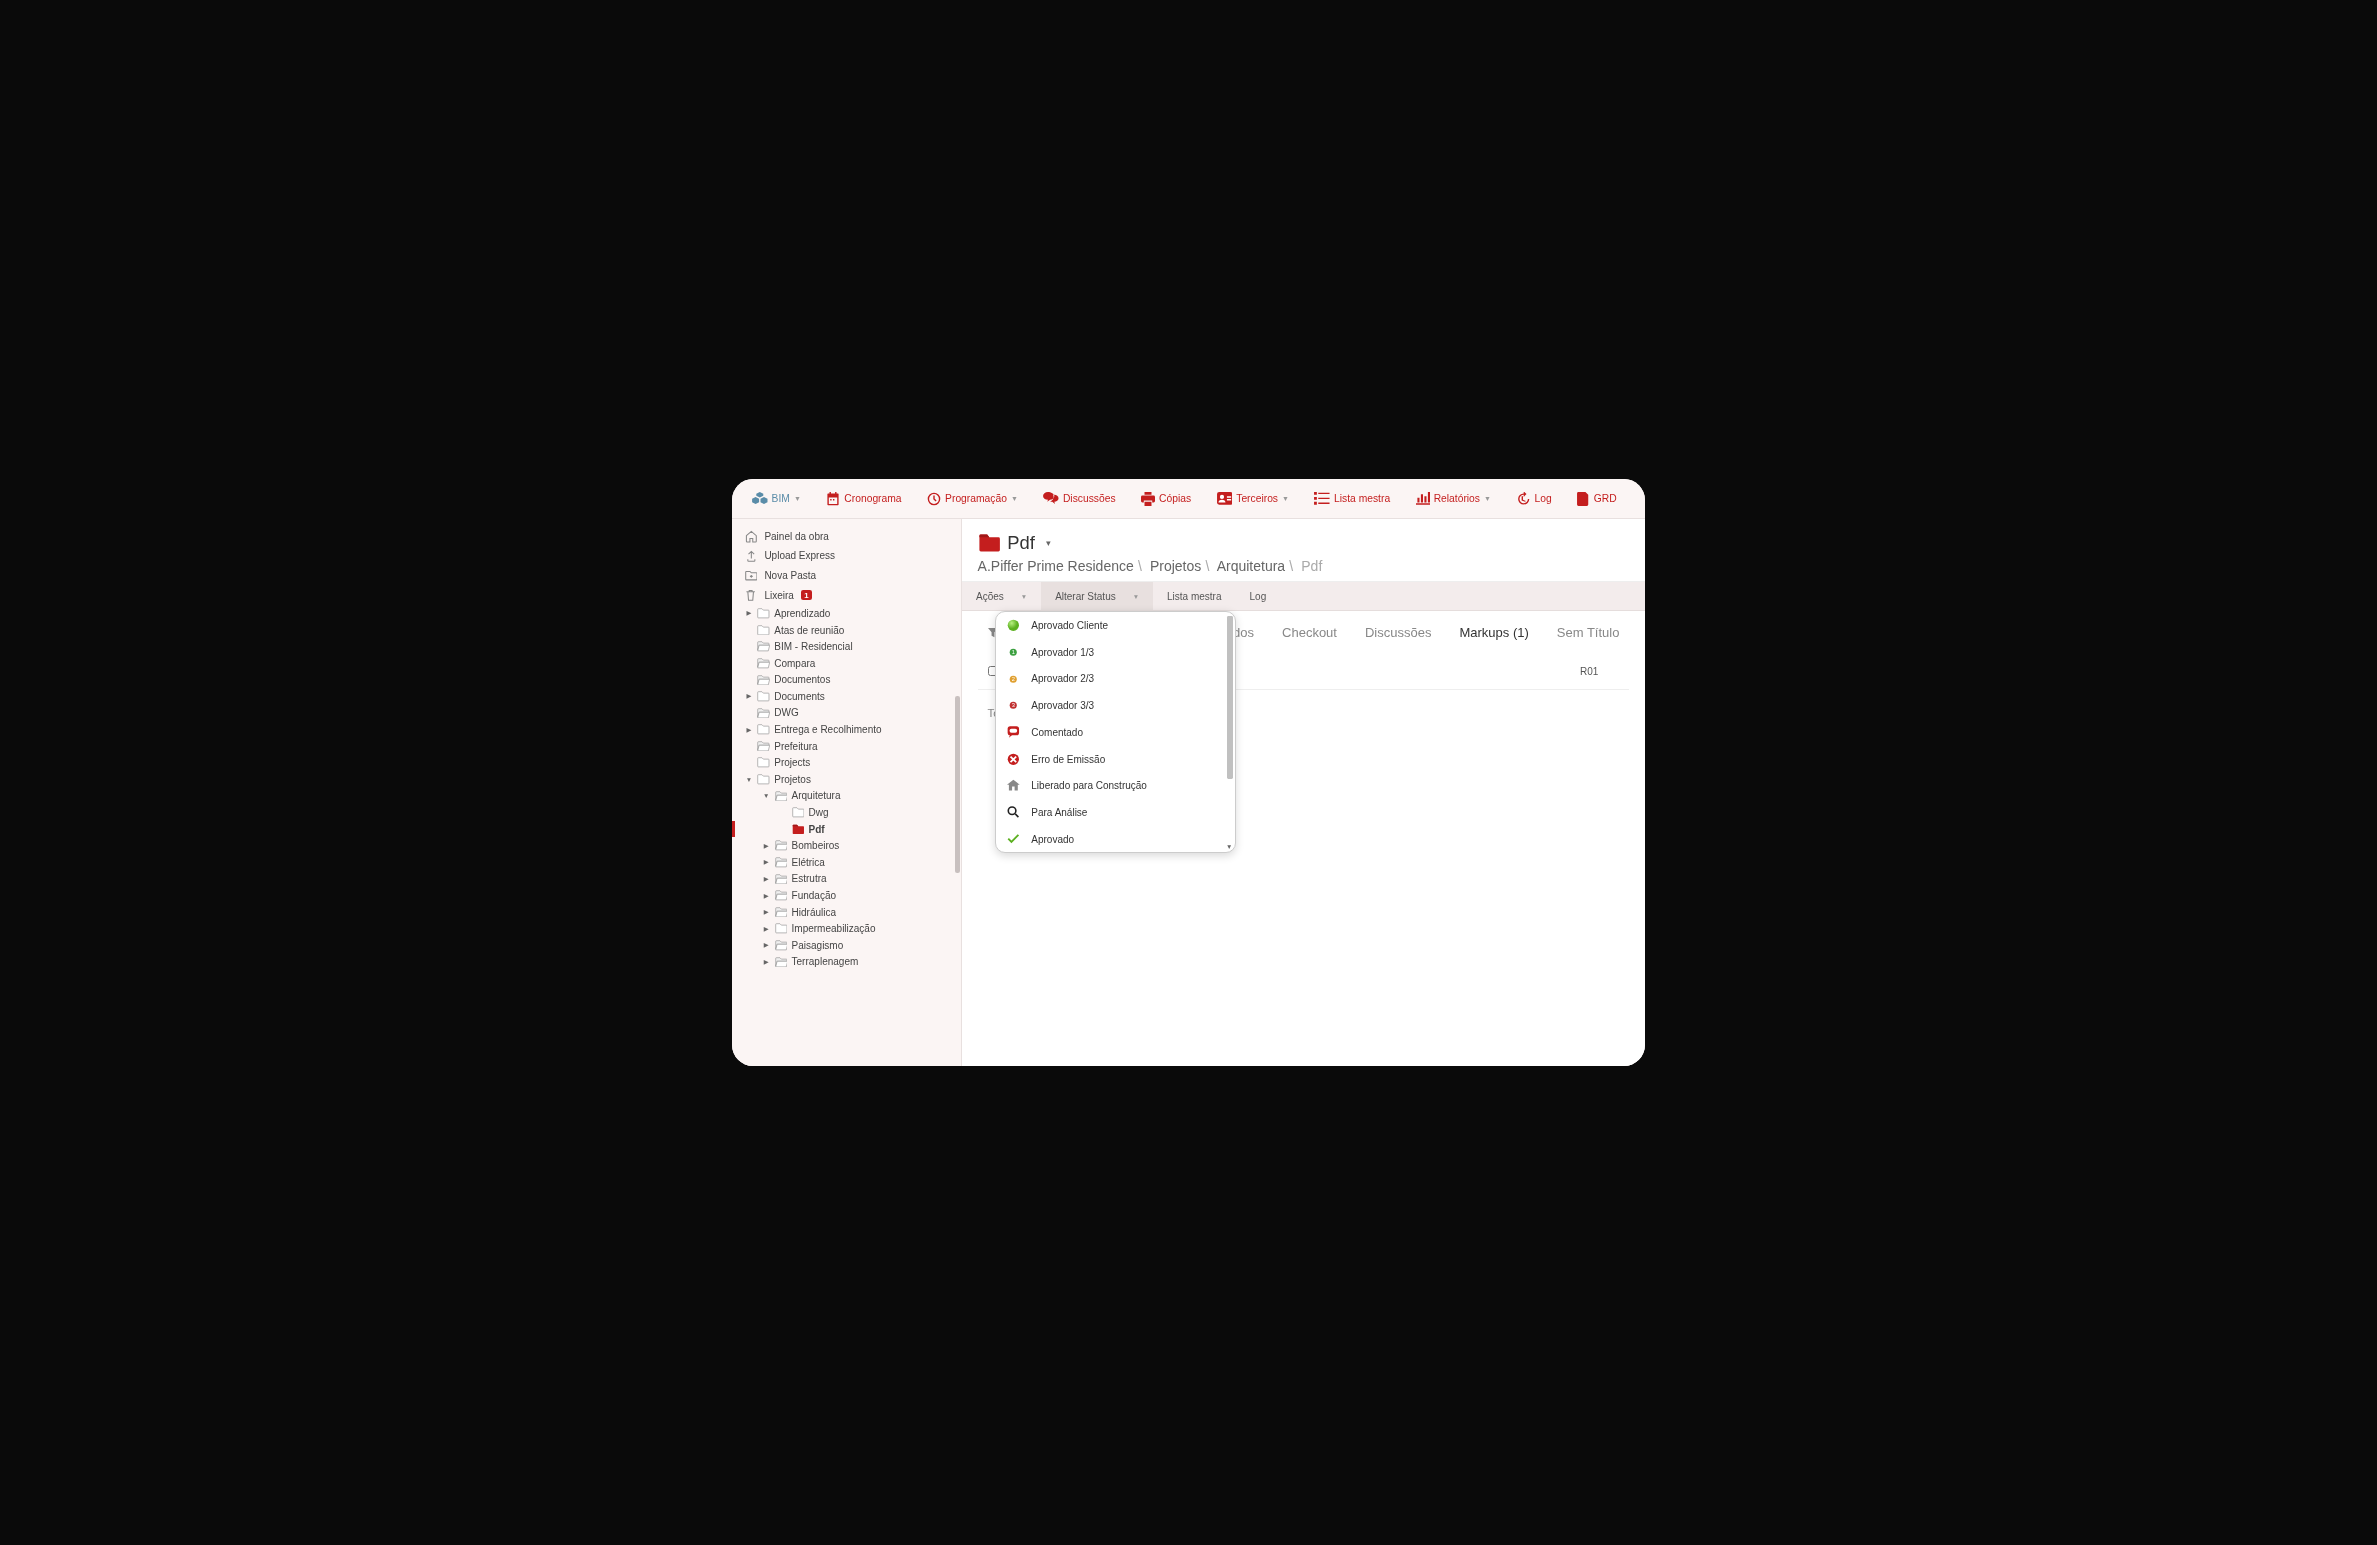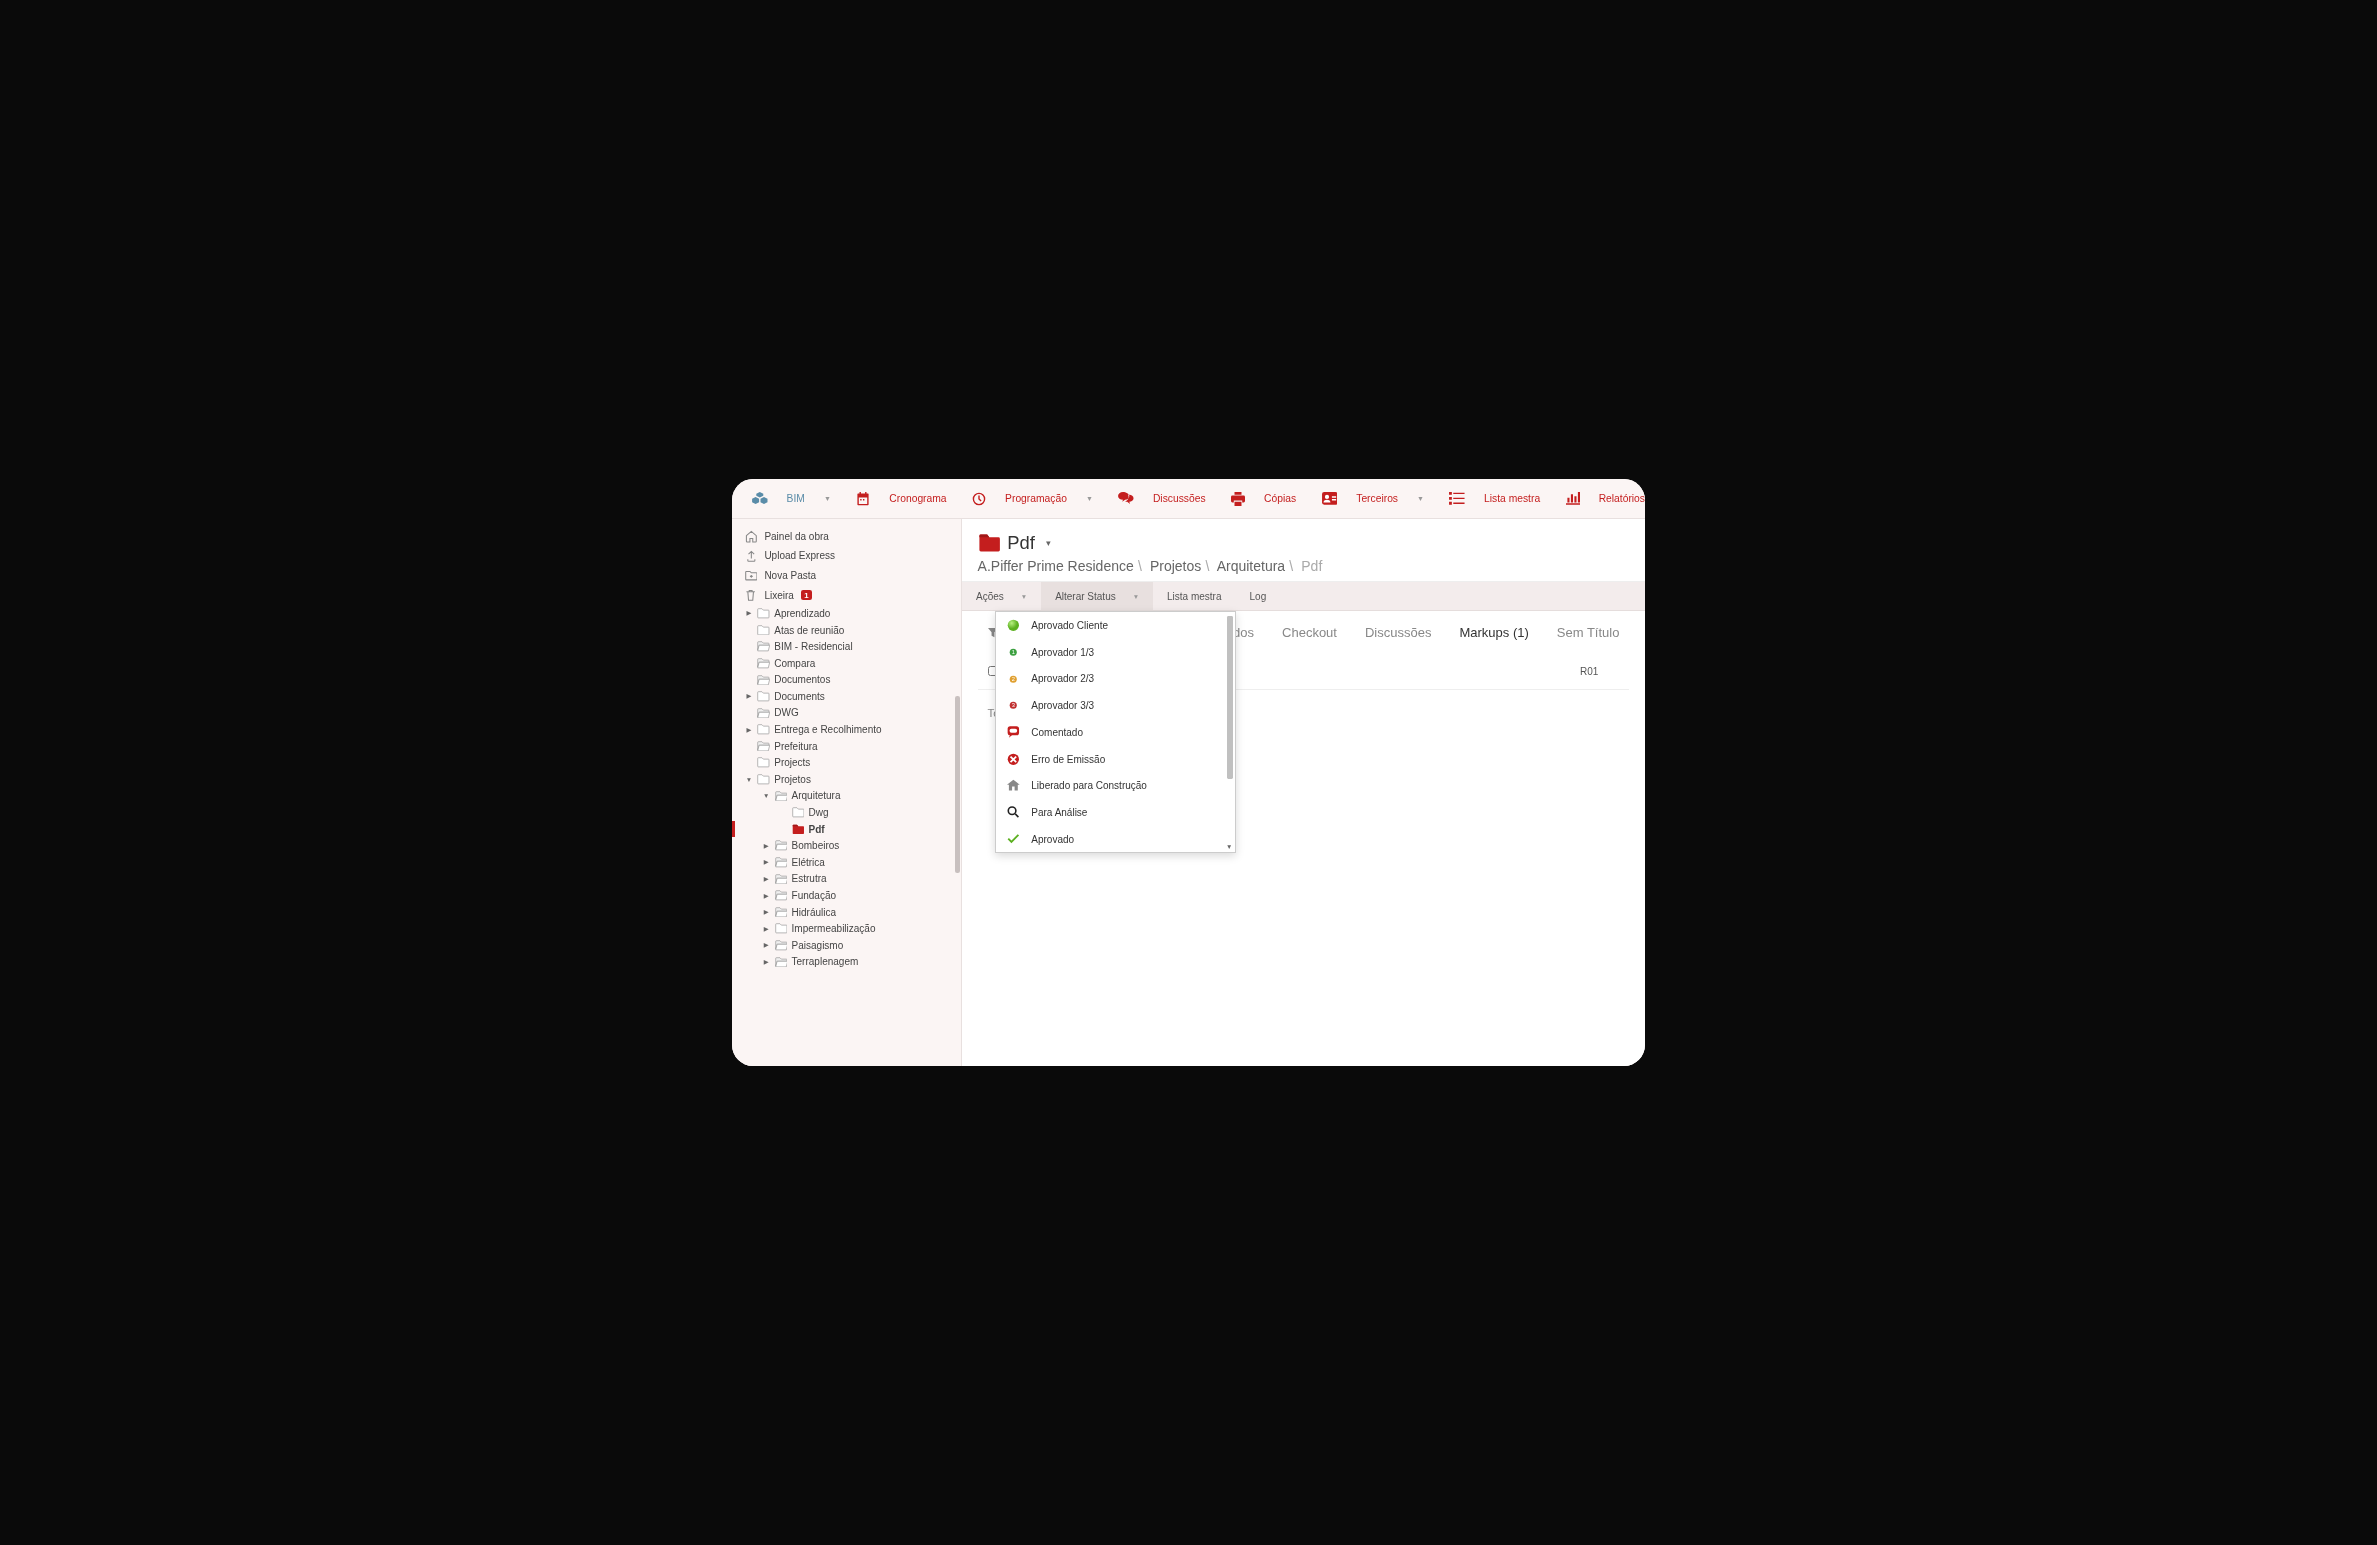--- a/index.html
+++ b/index.html
@@ -1,19 +1,19 @@
 <!DOCTYPE html>
 <html style="font-size:11.3px"><head>
 <meta charset="utf-8">
 <style>
 *{box-sizing:border-box;margin:0;padding:0;font-family:-apple-system,BlinkMacSystemFont,"Segoe UI",Arial,sans-serif}
 body{background:#0a0a0a;display:flex;align-items:center;justify-content:center;min-height:100vh;padding:21px}
 .window{width:913px;height:587px;background:#fbf5f4;border-radius:21px;overflow:hidden;display:flex;flex-direction:column;position:relative}
 .topbar{display:flex;align-items:center;padding:12.7px 20px;gap:25.5px;border-bottom:0.7px solid #e8e0df;background:#fbf5f4}
-.nav-item{display:flex;align-items:center;gap:19px;color:#c41e1e;font-size:10.3px;font-weight:400;cursor:pointer;white-space:nowrap}
+.nav-item{display:flex;align-items:center;gap:4px;color:#c41e1e;font-size:10.3px;font-weight:400;cursor:pointer;white-space:nowrap}
 .nav-item.bim{color:#5a8ca8}
 .nav-item .caret{color:#999;font-size:7px}
 .body{display:flex;flex:1;overflow:hidden}
 .sidebar{width:230px;background:#fbf5f4;border-right:0.7px solid #e8e0df;overflow-y:auto;padding:7px 0;position:relative}
 .side-link{display:flex;align-items:center;gap:7px;padding:3.5px 12.7px;color:#444;font-size:10px;cursor:pointer}
 .side-link .icon{width:12.7px;height:12.7px;color:#888;flex-shrink:0;display:flex;align-items:center;justify-content:center}
 .badge{background:#c41e1e;color:#fff;font-size:7.8px;padding:0.7px 3.5px;border-radius:2.1px;font-weight:bold}
 .tree{}
 .tree-node{display:flex;align-items:center;padding:2.8px 0 2.8px 12.7px;font-size:10px;color:#444;cursor:pointer;gap:4.2px}
 .tree-node .exp{width:8.5px;font-size:6.4px;color:#666;display:flex;justify-content:center}
@@ -39,21 +39,21 @@
 .filter-row{display:flex;align-items:center;padding:14px 10px;gap:28px;color:#888;font-size:13px;overflow:hidden}
 .filter-row .item{white-space:nowrap}
 .filter-row .item.filter{display:flex;align-items:center;gap:4.2px}
 .table-head{display:flex;align-items:center;padding:8.5px 10px;background:#f5efef;color:#555;font-size:9.2px;font-weight:600;letter-spacing:0.4px}
 .table-head .chk{width:21px}
 .table-head .rev{margin-left:auto;padding-right:7px}
 .table-row{display:flex;align-items:center;padding:11.3px 10px;border-bottom:0.7px solid #eee;font-size:10px;color:#555}
 .table-row .chk{width:21px}
 .table-row .rev{margin-left:auto;padding-right:21px}
 .total{padding:17px 10px;color:#888;font-size:11.3px}
-.dropdown{position:absolute;top:0;left:33px;width:241px;background:#fff;border:0.7px solid #ccc;border-radius:0;box-shadow:0 2.8px 8.5px rgba(0,0,0,0.15);z-index:10}
+.dropdown{position:absolute;top:0;left:33px;width:241px;background:#fff;border:0.7px solid #ccc;border-radius:10px;box-shadow:0 2.8px 8.5px rgba(0,0,0,0.15);z-index:10}
 .dd-item{display:flex;align-items:center;gap:11.3px;padding:7px 11.3px;font-size:10px;color:#333;cursor:pointer}
 .dd-icon{width:12.7px;height:12.7px;flex-shrink:0;display:flex;align-items:center;justify-content:center}
 .dd-scroll{position:absolute;right:2.1px;top:4.2px;width:5.7px;height:163px;background:#c0c0c0;border-radius:1.4px}
 .dd-caret{position:absolute;right:2.8px;bottom:2.8px;font-size:6.4px;color:#666}
 input[type=checkbox]{width:10.6px;height:10.6px;cursor:pointer}
 svg{display:block}
 </style>
 </head>
 <body>
 

